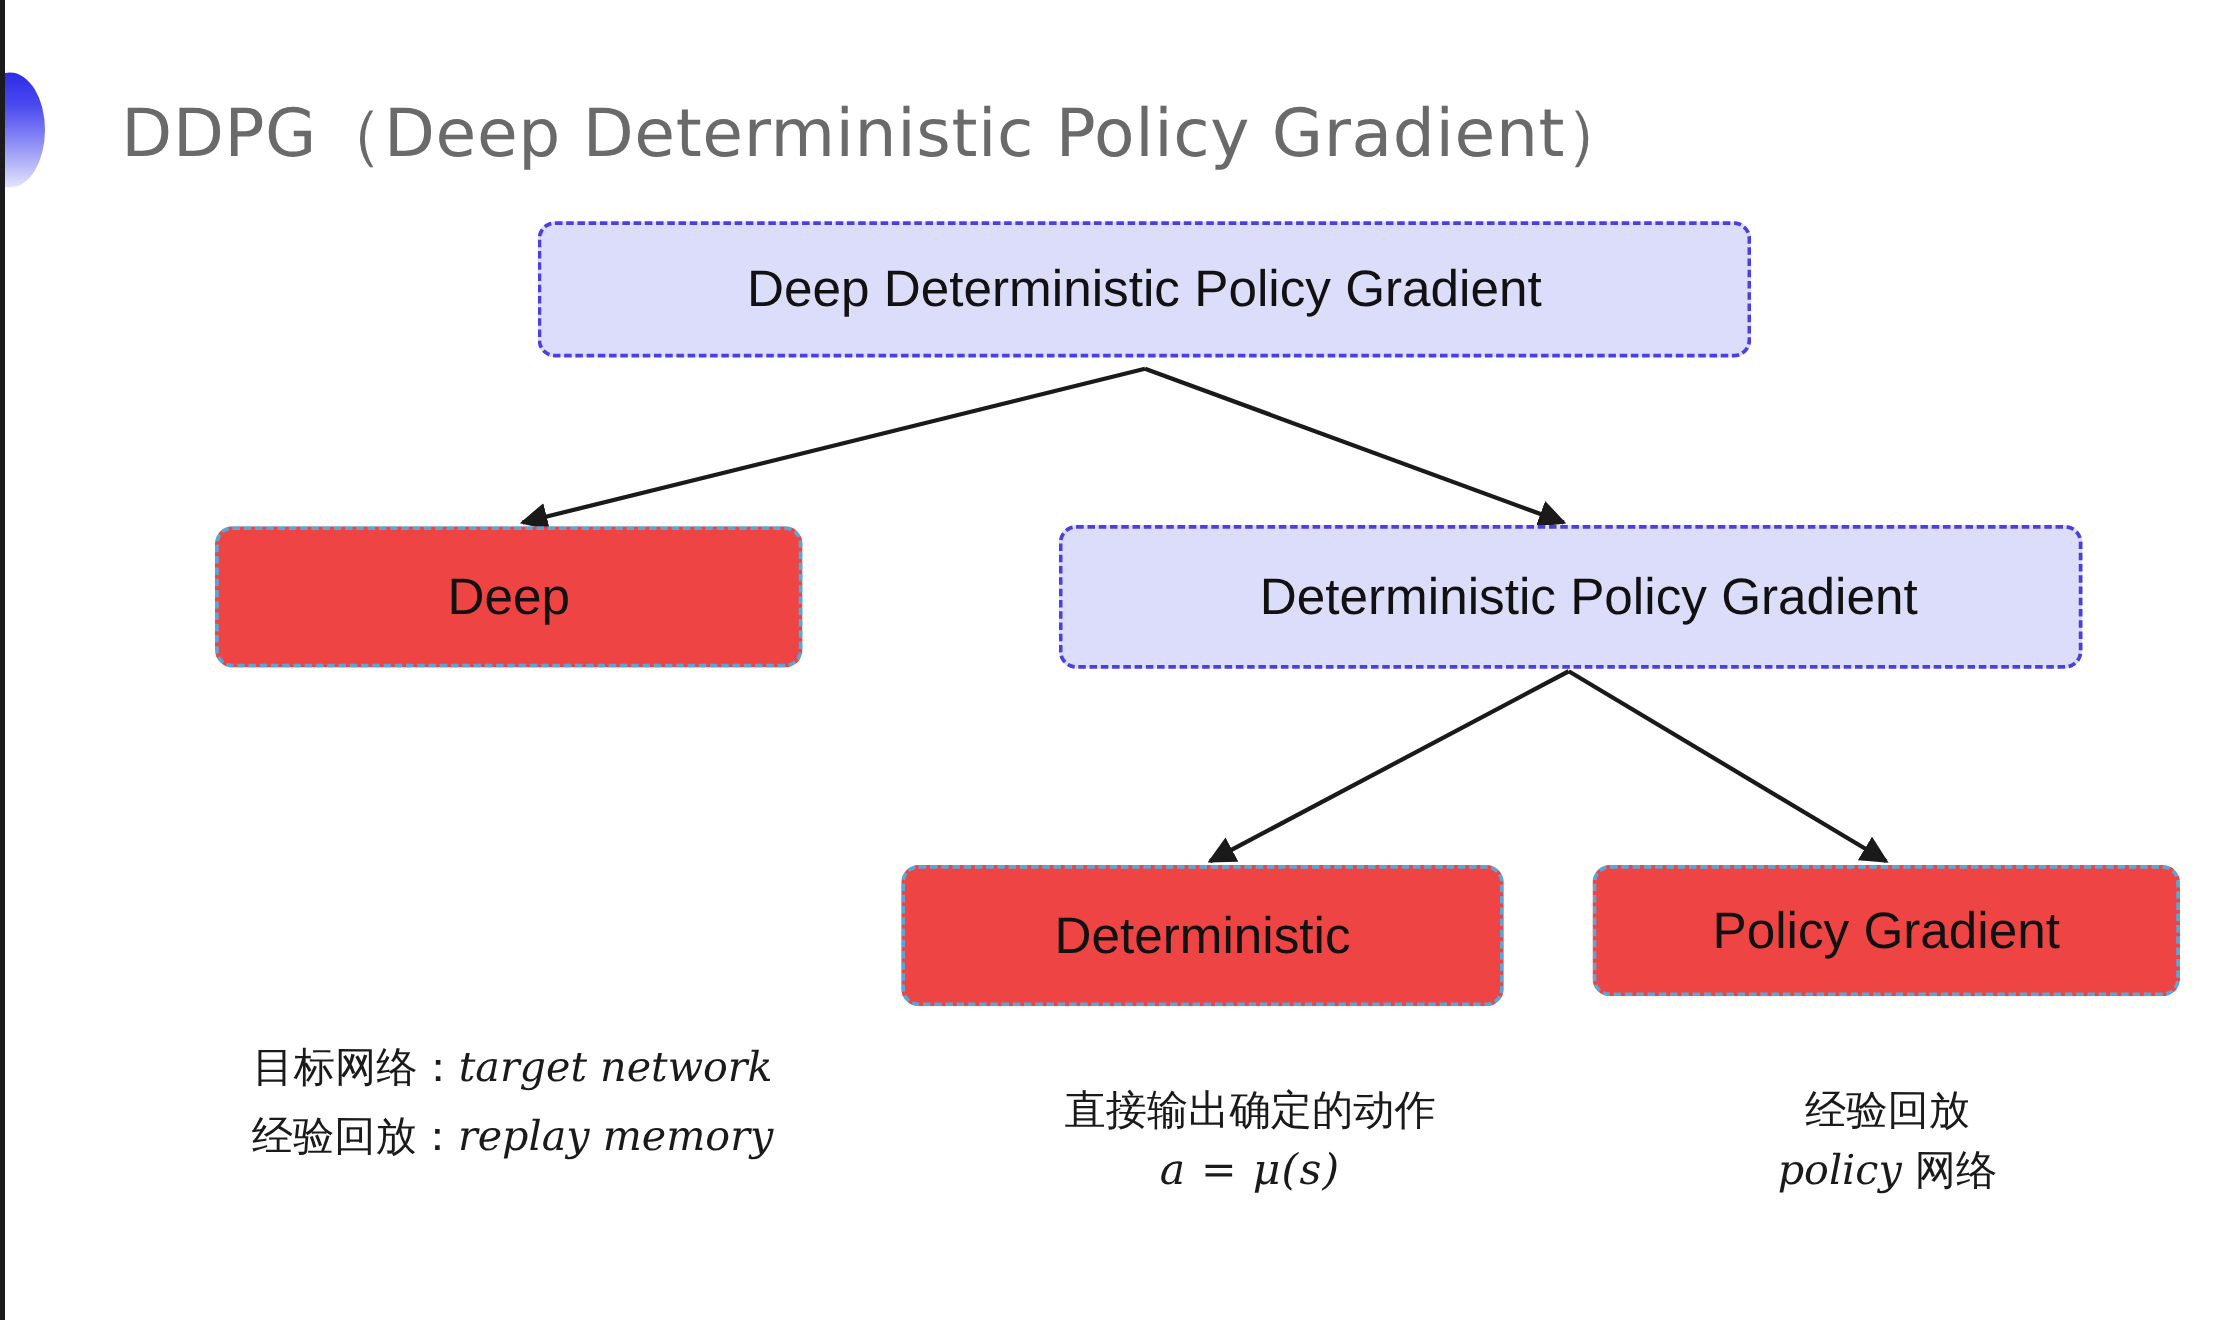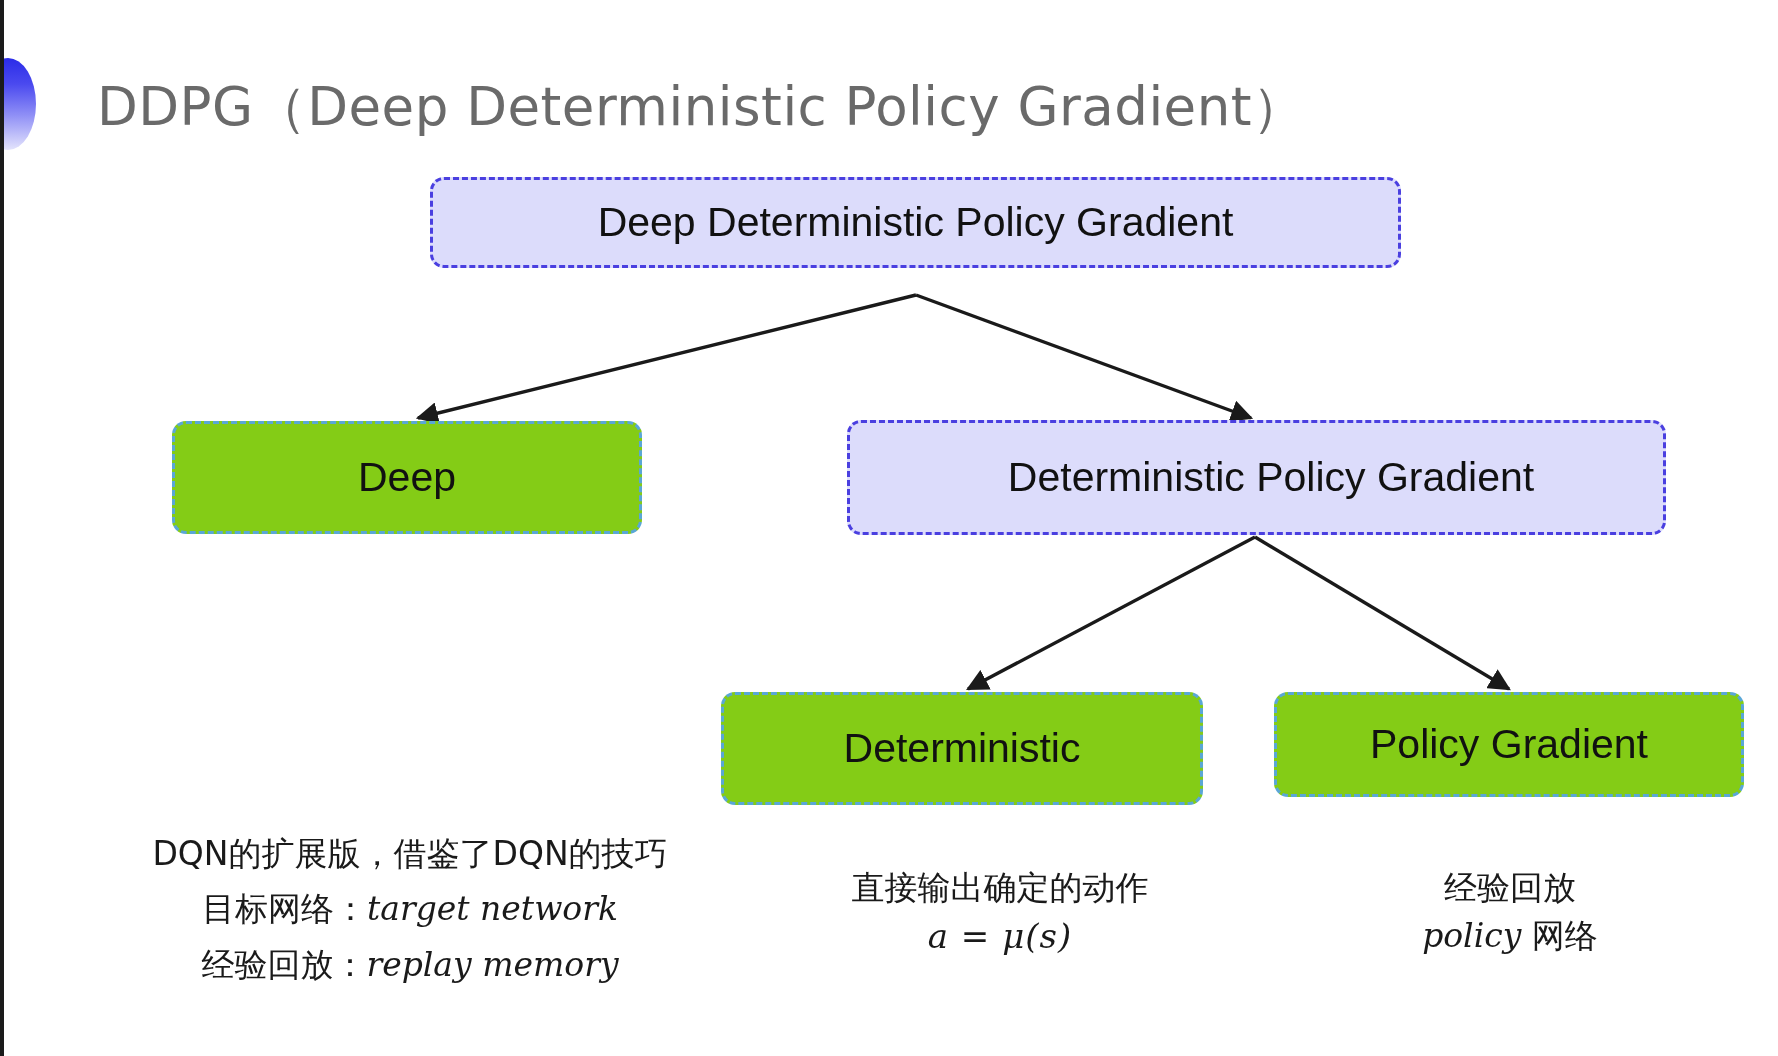--- a/index.html
+++ b/index.html
@@ -63,25 +63,25 @@
     color: #111111;
     text-align: center;
     line-height: 1.1;
     z-index: 10;
   }
   .node-purple {
     background: #dcdcfb;
     border: 3px dashed #4a3fe0;
   }
   .node-cyan {
-    background: #84cc16;
+    background: #ef4444;
     border: 3px dashed #5aa7d6;
   }
 
-  #node-root      { left: 430px; top: 177px;  width: 971px; height: 91px; font-size: 41px; }
+  #node-root      { left: 430px; top: 177px;  width: 971px; height: 109px; font-size: 41px; }
   #node-deep      { left: 172px; top: 421px;  width: 470px; height: 113px; font-size: 41px; }
   #node-dpg       { left: 847px; top: 420px;  width: 819px; height: 115px; font-size: 41px; padding-left: 29px; }
   #node-det       { left: 721px; top: 692px;  width: 482px; height: 113px; font-size: 41px; }
   #node-pg        { left: 1274px; top: 692px; width: 470px; height: 105px; font-size: 41px; }
 
   
   .connectors {
     position: absolute;
     inset: 0;
     z-index: 8;
@@ -161,21 +161,20 @@
 
   <div class="node node-cyan" id="node-deep">Deep</div>
 
   <div class="node node-purple" id="node-dpg">Deterministic Policy Gradient</div>
 
   <div class="node node-cyan" id="node-det">Deterministic</div>
 
   <div class="node node-cyan" id="node-pg">Policy Gradient</div>
 
   <div class="caption" id="caption-deep">
-    <span class="cap-line">DQN的扩展版，借鉴了DQN的技巧</span>
     <span class="cap-line"><span>目标网络：</span><span class="cap-serif-italic">target network</span></span>
     <span class="cap-line"><span>经验回放：</span><span class="cap-serif-italic">replay memory</span></span>
   </div>
 
   <div class="caption" id="caption-det">
     <span class="cap-line">直接输出确定的动作</span>
     <span class="cap-line math-line">a = μ(s)</span>
   </div>
 
   <div class="caption" id="caption-pg">

